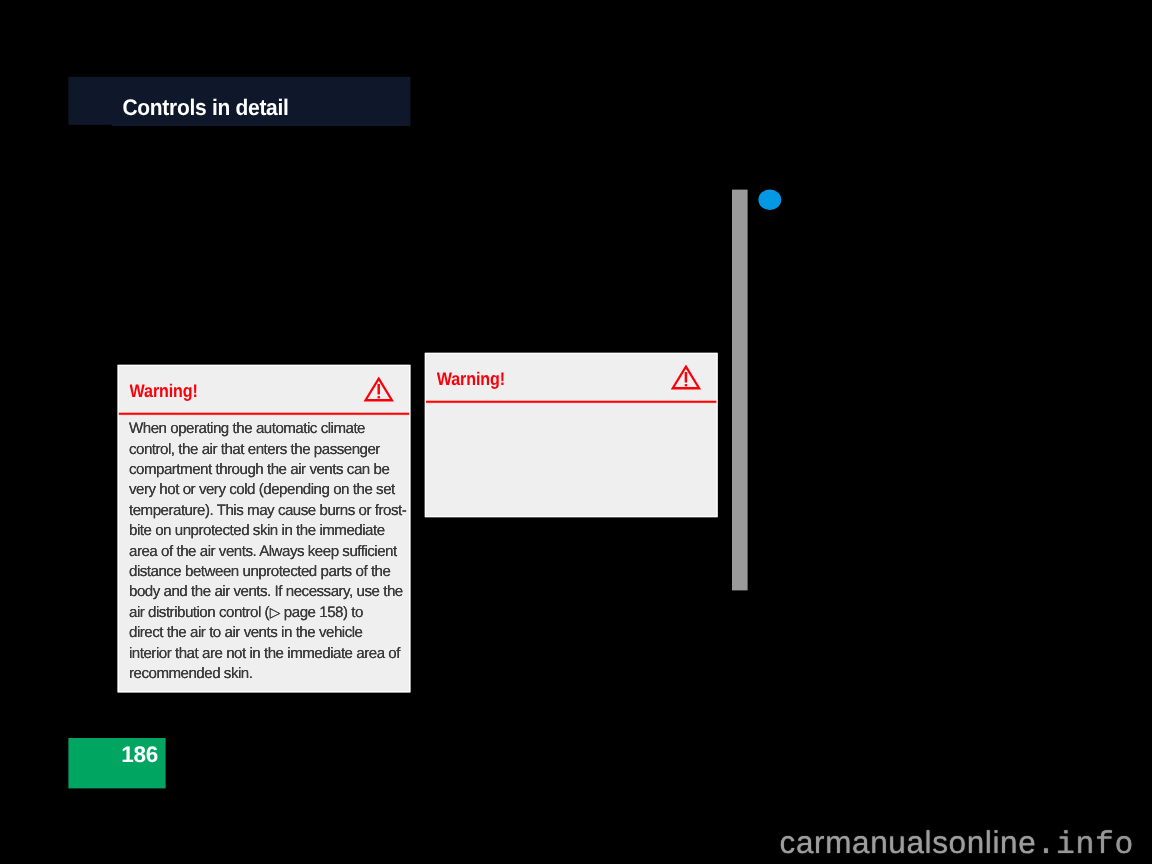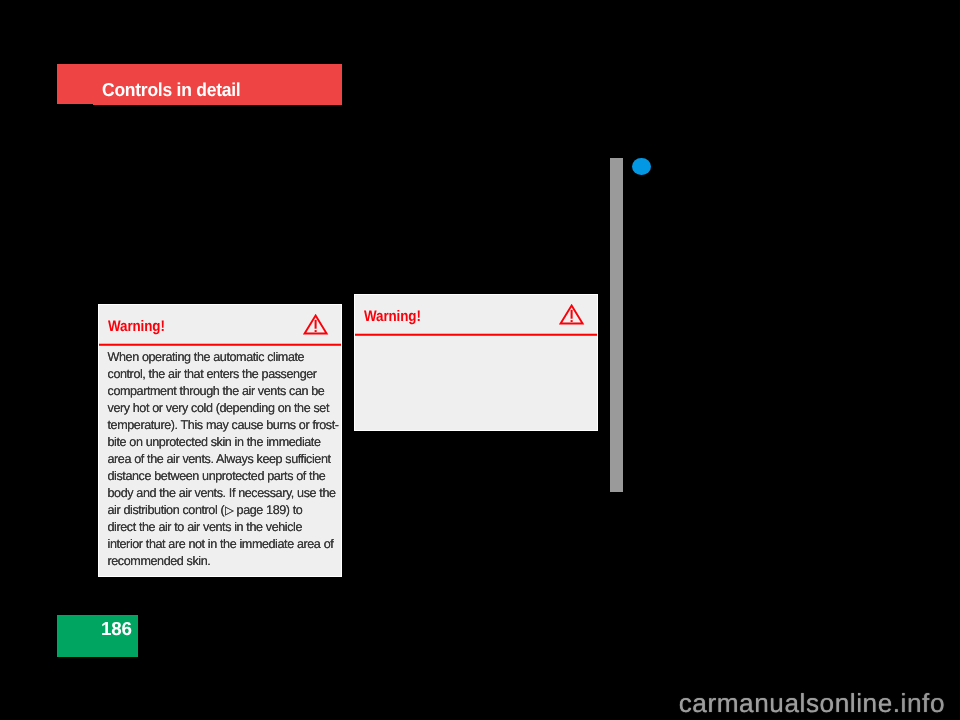--- a/index.html
+++ b/index.html
@@ -19,21 +19,21 @@
   }
   .page { position: absolute; inset: 0; will-change: opacity; }
 
   
   .section-header {
     position: absolute;
     left: 56.5px;
     top: 64px;
     width: 285.5px;
     height: 41px;
-    background: #ef4444;
+    background: #0f172a;
   }
   .section-header .notch {
     position: absolute;
     left: 0;
     bottom: 0;
     width: 36.6px;
     height: 1px;
     background: #000000;
   }
   .section-header-title {
@@ -156,21 +156,21 @@
   .watermark {
     position: absolute;
     right: 15px;
     bottom: 0.6px;
     font-size: 26.2px;
     color: #9d9d9d;
     letter-spacing: 0.55px;
     white-space: nowrap;
     text-shadow: 0 0 0.9px rgba(157,157,157,1);
   }
-  .watermark .tld { color: #979797; }
+  .watermark .tld { color: #979797; font-family: Liberation Mono, monospace; }
 </style>
 </head>
 <body>
 
 <div class="page">
 
   <div class="section-header">
     <div class="notch"></div>
     <div class="section-header-title">Controls in detail</div>
   </div>
@@ -189,21 +189,21 @@
     </div>
     <div class="warning-body"><span>When operating the automatic climate
 control, the air that enters the passenger
 compartment through the air vents can be
 very hot or very cold (depending on the set
 temperature). This may cause burns or frost-
 bite on unprotected skin in the immediate
 area of the air vents. Always keep sufficient
 distance between unprotected parts of the
 body and the air vents. If necessary, use the
-air distribution control (</span><span class="tri-ref">▷</span><span> page 189</span><span>) to
+air distribution control (</span><span class="tri-ref">▷</span><span> page 158</span><span>) to
 direct the air to air vents in the vehicle
 interior that are not in the immediate area of
 recommended skin.</span></div>
   </div>
 
   <div class="warning-box right">
     <div class="warning-head">
       <div class="warning-rule"></div>
       <div class="warning-title">Warning!</div>
       <div class="warning-icon">

